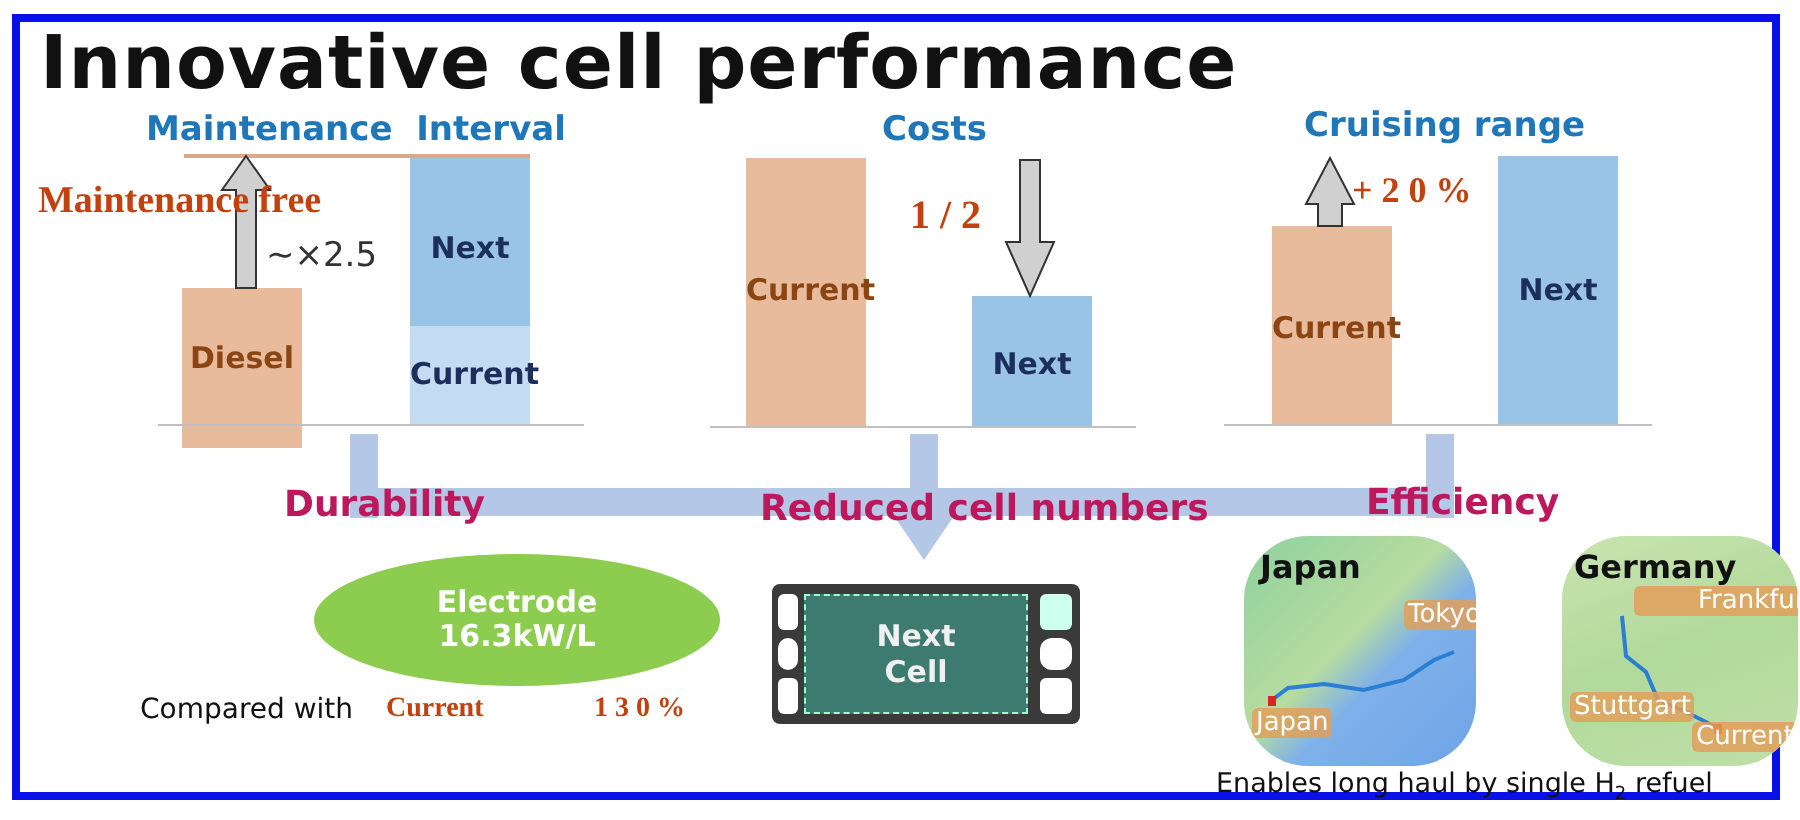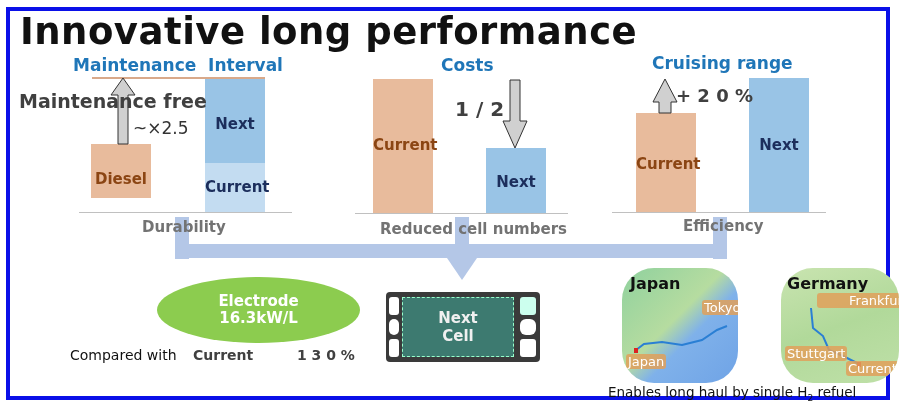--- a/index.html
+++ b/index.html
@@ -9,46 +9,46 @@
   .title { left:20px; top:10px; font-size:37px; font-weight:bold; color:#111; letter-spacing:0.5px; white-space:nowrap; }
   .hdr { color:#1f76b8; font-weight:bold; font-size:17px; white-space:nowrap; }
   .bar { position:absolute; }
   .peach { background:#e8bb9c; }
   .blue { background:#99c4e6; }
   .lightblue { background:#c3dcf1; }
   .barlbl { position:absolute; left:0; right:0; text-align:center; font-weight:bold; font-size:15px; }
   .brown { color:#8b4513; }
   .navy { color:#1c2e5c; }
   .base { position:absolute; height:1px; background:#c0c0c0; }
-  .xlabel { color:#737373; font-weight:bold; font-size:15px; white-space:nowrap; }
-  .bigblue { color:#404040; font-weight:bold; white-space:nowrap; }
+  .xlabel { color:#be185d; font-weight:bold; font-size:18px; white-space:nowrap;margin-top:24px; }
+  .bigblue { color:#c2410c; font-weight:bold; white-space:nowrap;font-family:Liberation Serif, serif; }
   .conn { position:absolute; background:#b4c7e7; }
   .ellipse { position:absolute; left:157px; top:277px; width:203px; height:66px; border-radius:50%; background:#8ccc4f; color:#fff; text-align:center; font-weight:bold; font-size:15px; line-height:17px; display:flex; flex-direction:column; justify-content:center; }
   .cell { position:absolute; left:386px; top:292px; width:154px; height:70px; background:#3a3a3a; border-radius:4px; }
   .cell-inner { position:absolute; left:16px; top:5px; right:26px; bottom:5px; background:#3d7a70; border:1px dashed #9fc; color:#f0f0f0; font-weight:bold; font-size:15px; line-height:18px; text-align:center; display:flex; flex-direction:column; justify-content:center; }
   .map { position:absolute; top:268px; height:115px; overflow:hidden;border-radius:32px; }
   .maplbl { position:absolute; font-weight:bold; font-size:16px; color:#111; }
   .city { position:absolute; font-size:13px; color:#fff; background:rgba(225,160,90,0.85); padding:0 2px; border-radius:3px; }
 </style>
 </head>
 <body>
 
 <div class="frame"></div>
 
-<div class="abs title">Innovative long performance</div>
+<div class="abs title">Innovative cell performance</div>
 
 <div class="conn" style="left:175px;top:217px;width:14px;height:42px;"></div>
 <div class="conn" style="left:455px;top:217px;width:14px;height:42px;"></div>
 <div class="conn" style="left:713px;top:217px;width:14px;height:42px;"></div>
 <div class="conn" style="left:175px;top:244px;width:552px;height:14px;"></div>
 <div class="abs" style="left:447px;top:258px;width:0;height:0;border-left:15px solid transparent;border-right:15px solid transparent;border-top:22px solid #b4c7e7;"></div>
 
 <div class="abs hdr" style="left:73px;top:55px;white-space:pre;">Maintenance  Interval</div>
 <div class="abs" style="left:92px;top:77px;width:173px;height:2px;background:#d9a98a;"></div>
-<div class="bar peach" style="left:91px;top:144px;width:60px;height:54px;">
+<div class="bar peach" style="left:91px;top:144px;width:60px;height:80px;">
   <div class="barlbl brown" style="top:26px;">Diesel</div>
 </div>
 <div class="bar blue" style="left:205px;top:79px;width:60px;height:84px;">
   <div class="barlbl navy" style="top:36px;">Next</div>
 </div>
 <div class="bar lightblue" style="left:205px;top:163px;width:60px;height:49px;">
   <div class="barlbl navy" style="top:15px;">Current</div>
 </div>
 <div class="base" style="left:79px;top:212px;width:213px;"></div>
 <svg class="abs" style="left:110px;top:77px;" width="26" height="68">

